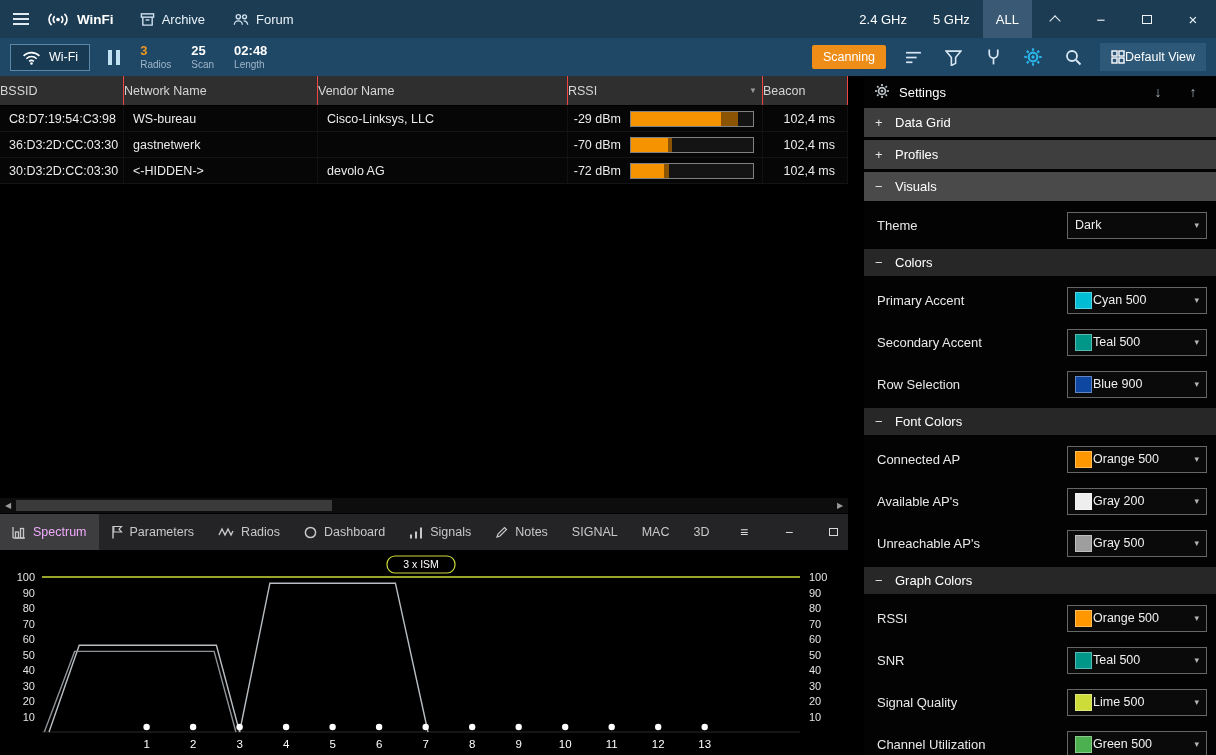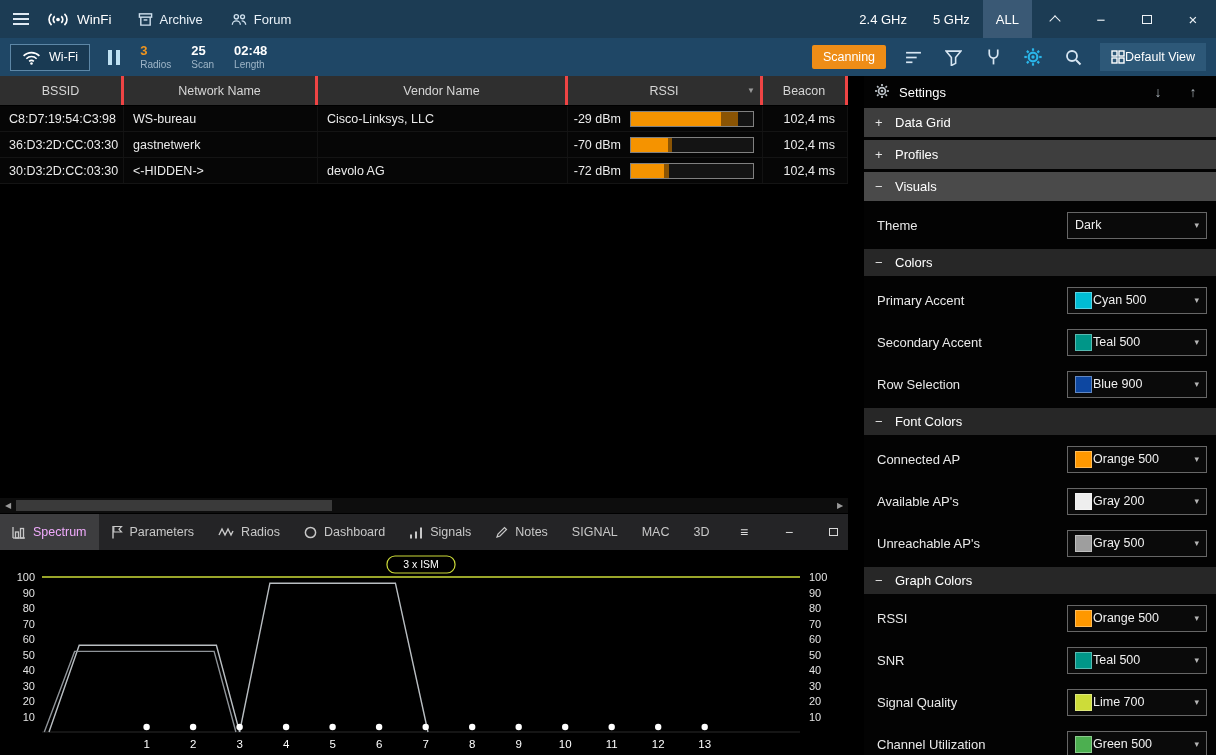--- a/index.html
+++ b/index.html
@@ -4,21 +4,21 @@
 <style>
   * { box-sizing: border-box; margin: 0; padding: 0; }
   html,body { width:1216px; height:755px; background:#000; font-family:"Liberation Sans", sans-serif; overflow:hidden; }
   .app { width:1216px; height:755px; display:flex; flex-direction:column; background:#000; color:#e8e8e8; }
 
   
   .titlebar { flex:0 0 38px; background:#1c3c54; display:flex; align-items:stretch; }
   .tb-iconbtn { width:42px; display:flex; flex-direction:column; align-items:center; justify-content:center; gap:3px; cursor:default; }
   .tb-iconbtn i { display:block; width:16px; height:2px; background:#dfe9f2; }
   .logo { display:flex; align-items:center; gap:7px; padding:0 12px 0 4px; }
-  .logo-text { font-size:13.5px; font-weight:normal; color:#fff; }
+  .logo-text { font-size:13.5px; font-weight:bold; color:#fff; }
   .nav-item { display:flex; align-items:center; gap:7px; padding:0 14px; font-size:13px; color:#e9f1f8; }
   .tb-spacer { flex:1; }
   .band-tabs { display:flex; align-items:stretch; }
   .band-tab { display:flex; align-items:center; padding:0 13px; font-size:13px; color:#fff; }
   .band-tab.active { background:#3a5975; }
   .win-controls { display:flex; align-items:stretch; }
   .win-btn { width:46px; display:flex; align-items:center; justify-content:center; color:#eef3f7; font-size:15px; }
   .chev-up { width:8px; height:8px; border-left:1.5px solid #eef3f7; border-top:1.5px solid #eef3f7; transform:rotate(45deg); margin-top:4px; }
   .maxbox { width:10px; height:9px; border:1.2px solid #eef3f7; display:block; }
 
@@ -36,21 +36,21 @@
   .tool-ico { width:26px; height:26px; display:flex; align-items:center; justify-content:center; }
   .view-btn { height:28px; background:#2d5878; display:flex; align-items:center; gap:0; padding:0 11px; font-size:12.5px; color:#fff; }
 
   
   .main { flex:1; display:flex; min-height:0; }
   .left { flex:0 0 848px; width:848px; display:flex; flex-direction:column; min-height:0; background:#000; }
   .splitter { flex:0 0 16px; background:#000; }
 
   
   .grid-header { flex:0 0 30px; display:flex; background:#2f2f2f; border-bottom:1px solid #000; }
-  .gcell { display:flex; align-items:center; justify-content:center; font-size:12.5px; color:#d6d6d6; border-right:3px solid #ef4444; position:relative; overflow:hidden; white-space:nowrap; }
+  .gcell { display:flex; align-items:center; justify-content:flex-start; font-size:12.5px; color:#d6d6d6; border-right:1px solid #ef4444; position:relative; overflow:hidden; white-space:nowrap; }
   .c0{width:124px;} .c1{width:194px;} .c2{width:250px;} .c3{width:195px;} .c4{width:85px;}
   .col-arrow { position:absolute; right:5px; font-size:8px; color:#9a9a9a; }
   .grid-rows { flex:1; min-height:0; overflow:hidden; background:#000; }
   .grow { height:26px; display:flex; background:#060606; border-bottom:1px solid #141414; }
   .grow .gcell { color:#ebebeb; border-right:1px solid #121212; font-size:12.5px; }
   .left-al { justify-content:flex-start; padding-left:9px;text-align:center; }
   .right-al { justify-content:flex-end; padding-right:12px; }
   .rssi-cell { justify-content:flex-start; padding:0 8px 0 0; }
   .rssi-text { width:62px; text-align:right; padding-right:9px; }
   .rssi-bar { position:relative; flex:1; height:16px; border:1px solid #808080; background:#141414; }
@@ -565,21 +565,21 @@
             <div class="dd">
               <span class="sw" style="background: rgb(0, 150, 136);"></span>
               <span class="dd-val">Teal 500</span>
               <span class="chev">▾</span>
             </div>
           </div>
           <div class="row-setting">
             <span class="rs-label">Signal Quality</span>
             <div class="dd">
               <span class="sw" style="background: rgb(205, 220, 57);"></span>
-              <span class="dd-val">Lime 700</span>
+              <span class="dd-val">Lime 500</span>
               <span class="chev">▾</span>
             </div>
           </div>
           <div class="row-setting">
             <span class="rs-label">Channel Utilization</span>
             <div class="dd">
               <span class="sw" style="background: rgb(76, 175, 80);"></span>
               <span class="dd-val">Green 500</span>
               <span class="chev">▾</span>
             </div>

